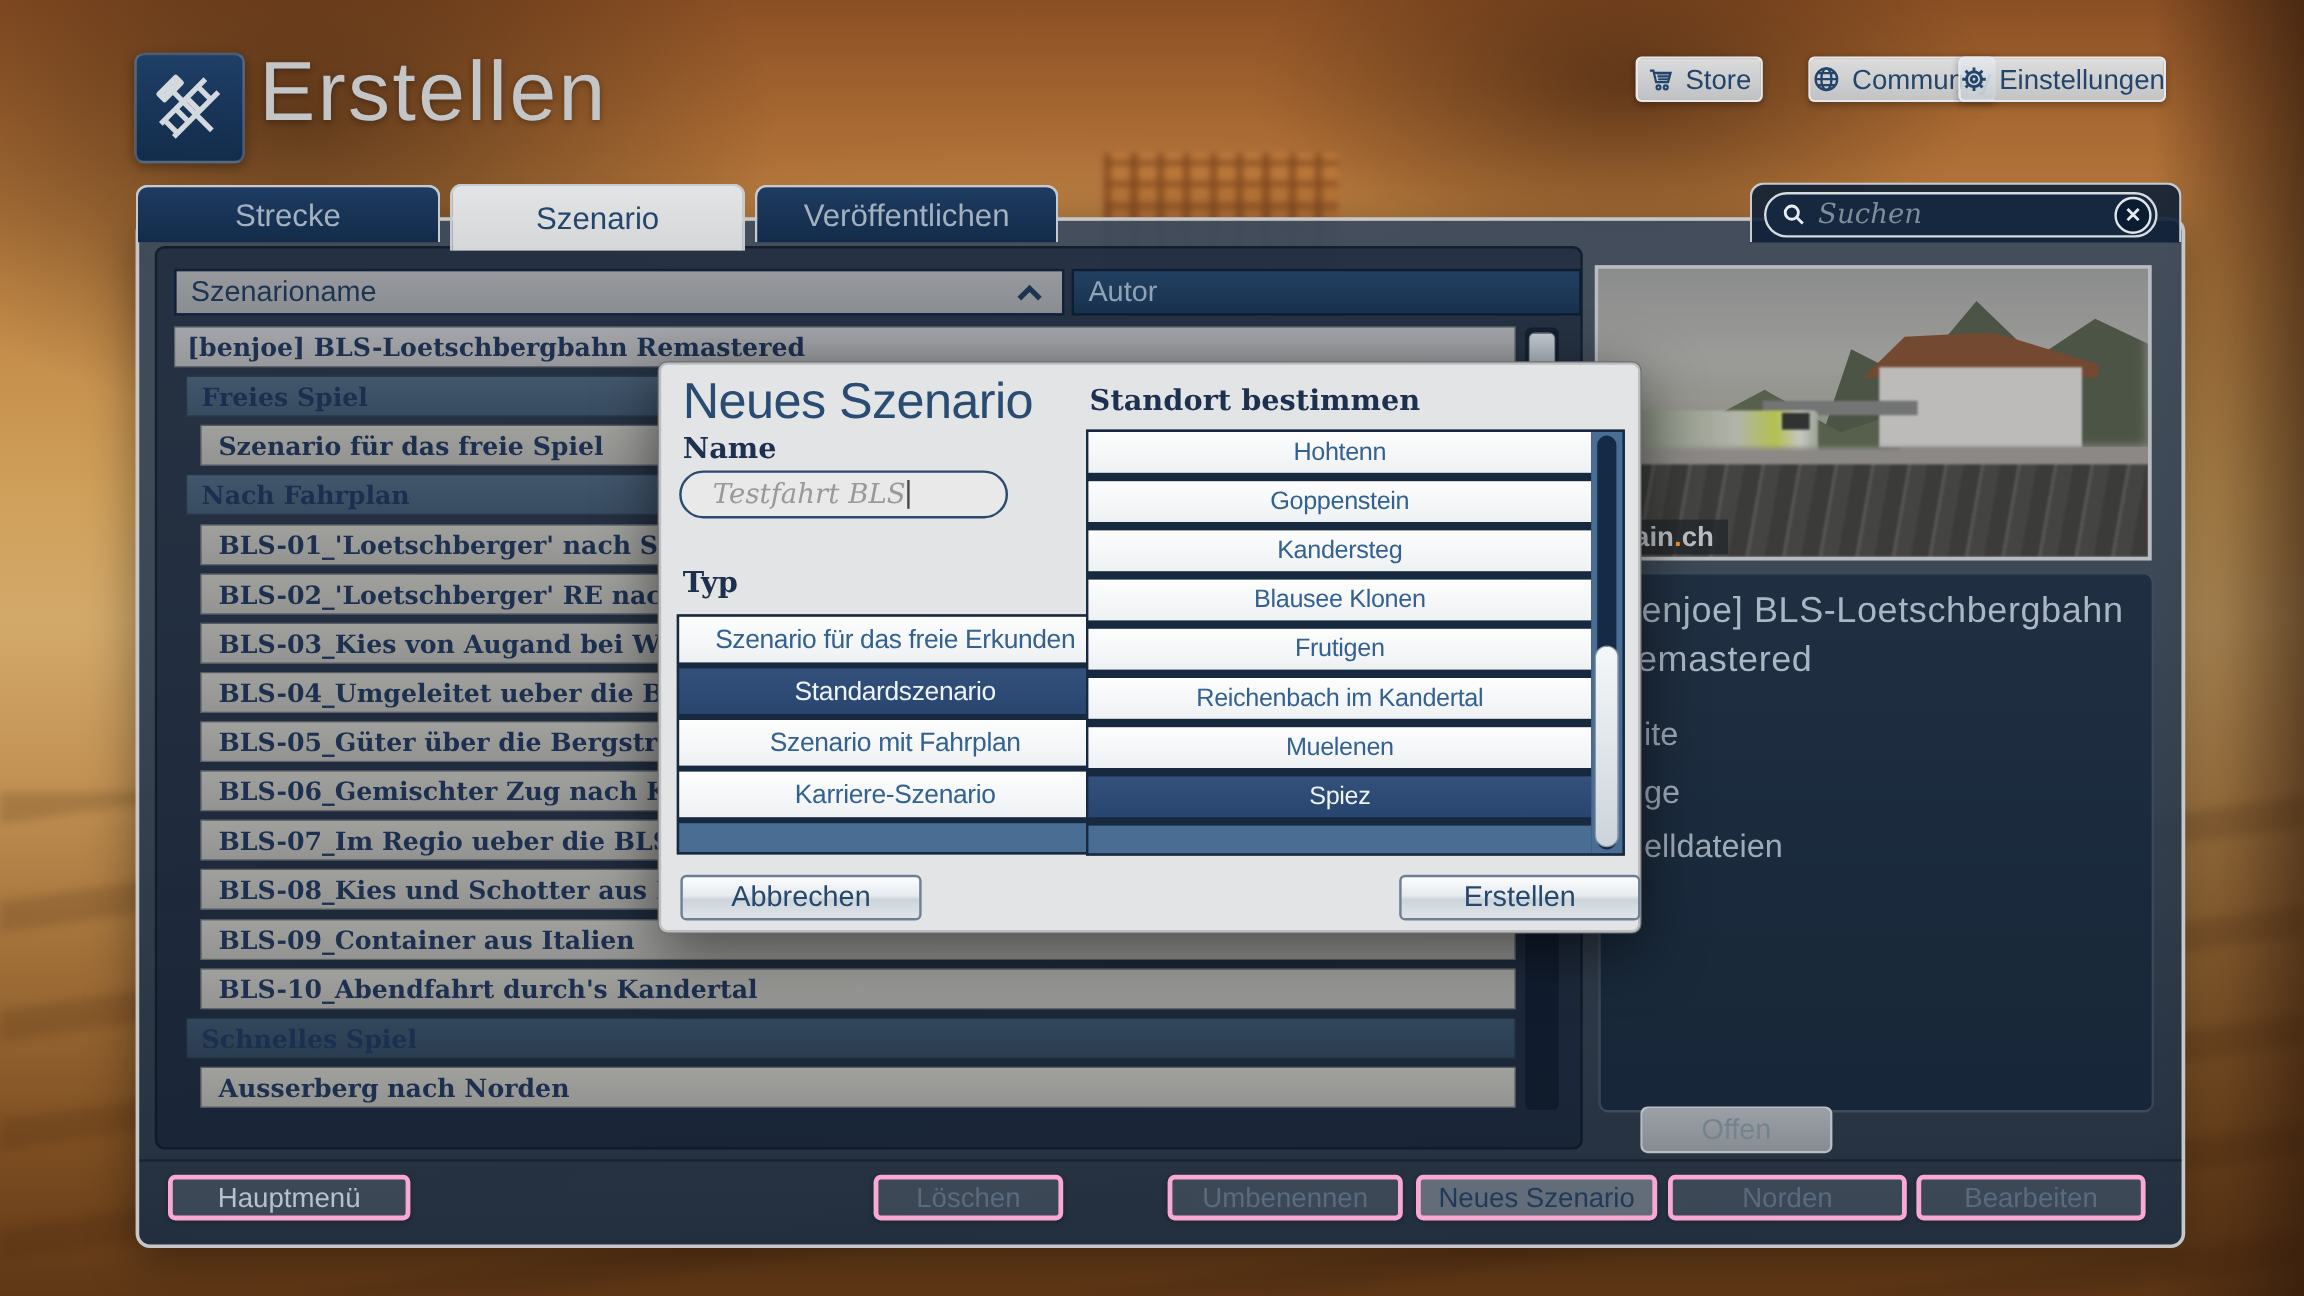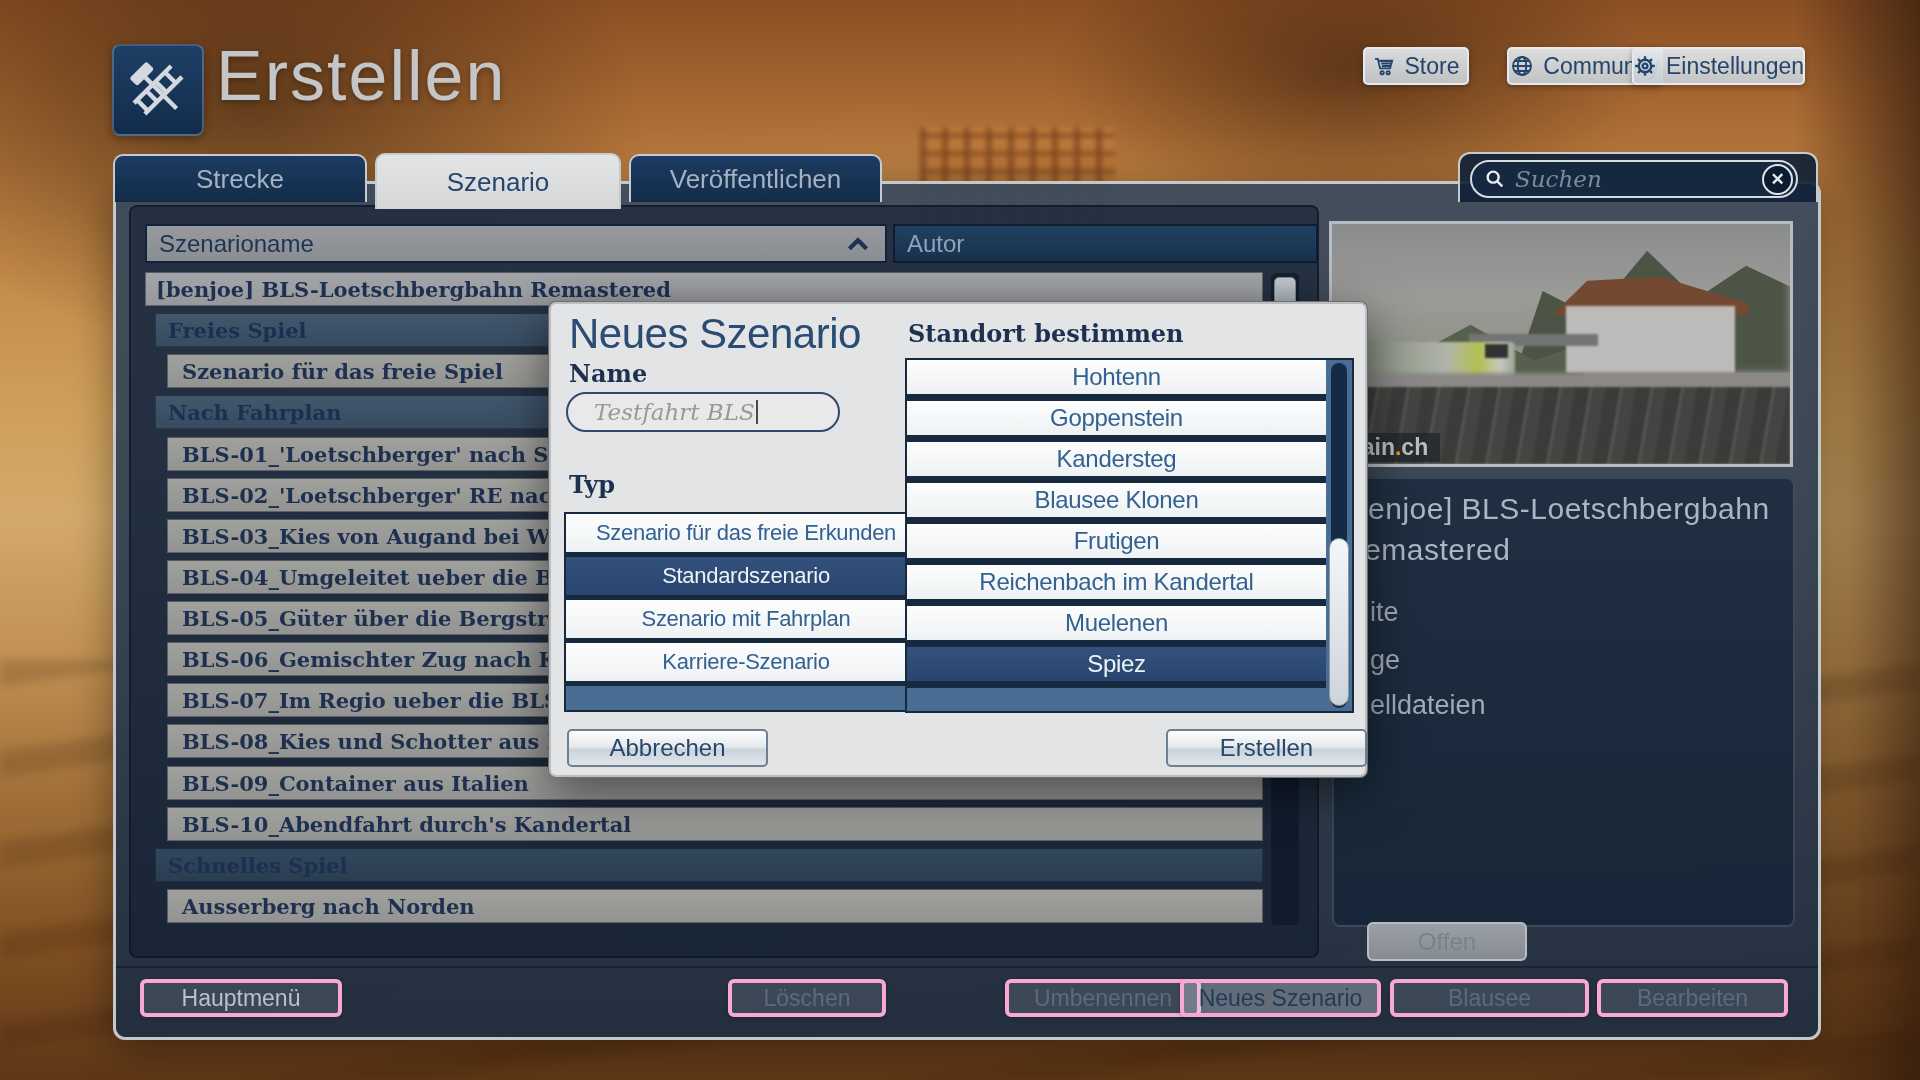--- a/index.html
+++ b/index.html
@@ -140,21 +140,21 @@
   .caret{width:2px;height:24px;background:#4a4a4a;margin-left:1px;}
 
   .dlg-list{position:absolute;background:#16293f;border:2px solid #16293f;
       display:flex;flex-direction:column;}
   .dlg-list.typ{left:13px;top:208px;width:390px;height:200px;}
   .dlg-list.loc{left:354px;top:54px;width:449px;height:355px;}
   .dlg-row{margin:0 26px 5px 0;background:linear-gradient(#fdfdfd,#eef1f3);color:#336191;
       display:flex;align-items:center;justify-content:center;cursor:pointer;flex:none;
       font-size:22px;letter-spacing:-.3px;}
   .typ .dlg-row{height:38px;}
-  .loc .dlg-row{height:34px;margin-bottom:7px;font-size:24px;}
+  .loc .dlg-row{height:34px;margin-bottom:7px;font-size:21px;}
   .dlg-row.selected{background:linear-gradient(#33517a,#27456e);color:#eef3f8;}
   .dlg-filler{flex:1;background:#4a6d94;margin-right:26px;}
   .dlg-scroll{position:absolute;top:0;bottom:0;right:0;width:26px;background:#4a6d94;cursor:pointer;}
   .dlg-scroll .capsule{position:absolute;left:5px;right:5px;top:3px;bottom:3px;
       background:#152b45;border-radius:8px;}
   .dlg-thumb{position:absolute;left:3px;width:20px;border-radius:10px;
       background:linear-gradient(#f4f7f9,#ccd4db);border:1px solid #8b97a3;}
   .dlg-btn{position:absolute;top:425px;width:201px;height:38px;border-radius:5px;cursor:pointer;
       background:linear-gradient(#fbfcfd 0%,#e7ebee 45%,#ccd4db 55%,#dfe4e9 100%);
       border:2px solid #6c7f93;color:#27486d;font-size:24px;
@@ -298,23 +298,23 @@
         <div class="detail-line" style="top: 166px;">ge</div>
         <div class="detail-line" style="top: 211px;">elldateien</div>
       </div>
   </div>
   <div class="offen-btn">Offen</div>
 
   <div class="toolbar-divider"></div>
   <div id="toolbar">
       <div class="bbtn enabled" style="left: 140px; width: 202px;">Hauptmenü</div>
       <div class="bbtn disabled" style="left: 728px; width: 158px;">Löschen</div>
-      <div class="bbtn disabled" style="left: 973px; width: 196px; margin-left: 32px;">Umbenennen</div>
+      <div class="bbtn disabled" style="left: 973px; width: 196px;">Umbenennen</div>
       <div class="bbtn active" style="left: 1180px; width: 201px;">Neues Szenario</div>
-      <div class="bbtn disabled" style="left: 1390px; width: 199px;">Blausee</div>
+      <div class="bbtn disabled" style="left: 1390px; width: 199px;">Norden</div>
       <div class="bbtn disabled" style="left: 1597px; width: 191px;">Bearbeiten</div>
     </div>
 
   <div class="dialog">
     <div class="dlg-title">Neues Szenario</div>
     <div class="dlg-label" style="left:18px;top:55px;">Name</div>
     <div class="name-input">
       <span>Testfahrt BLS</span>
       <span class="caret"></span>
     </div>

